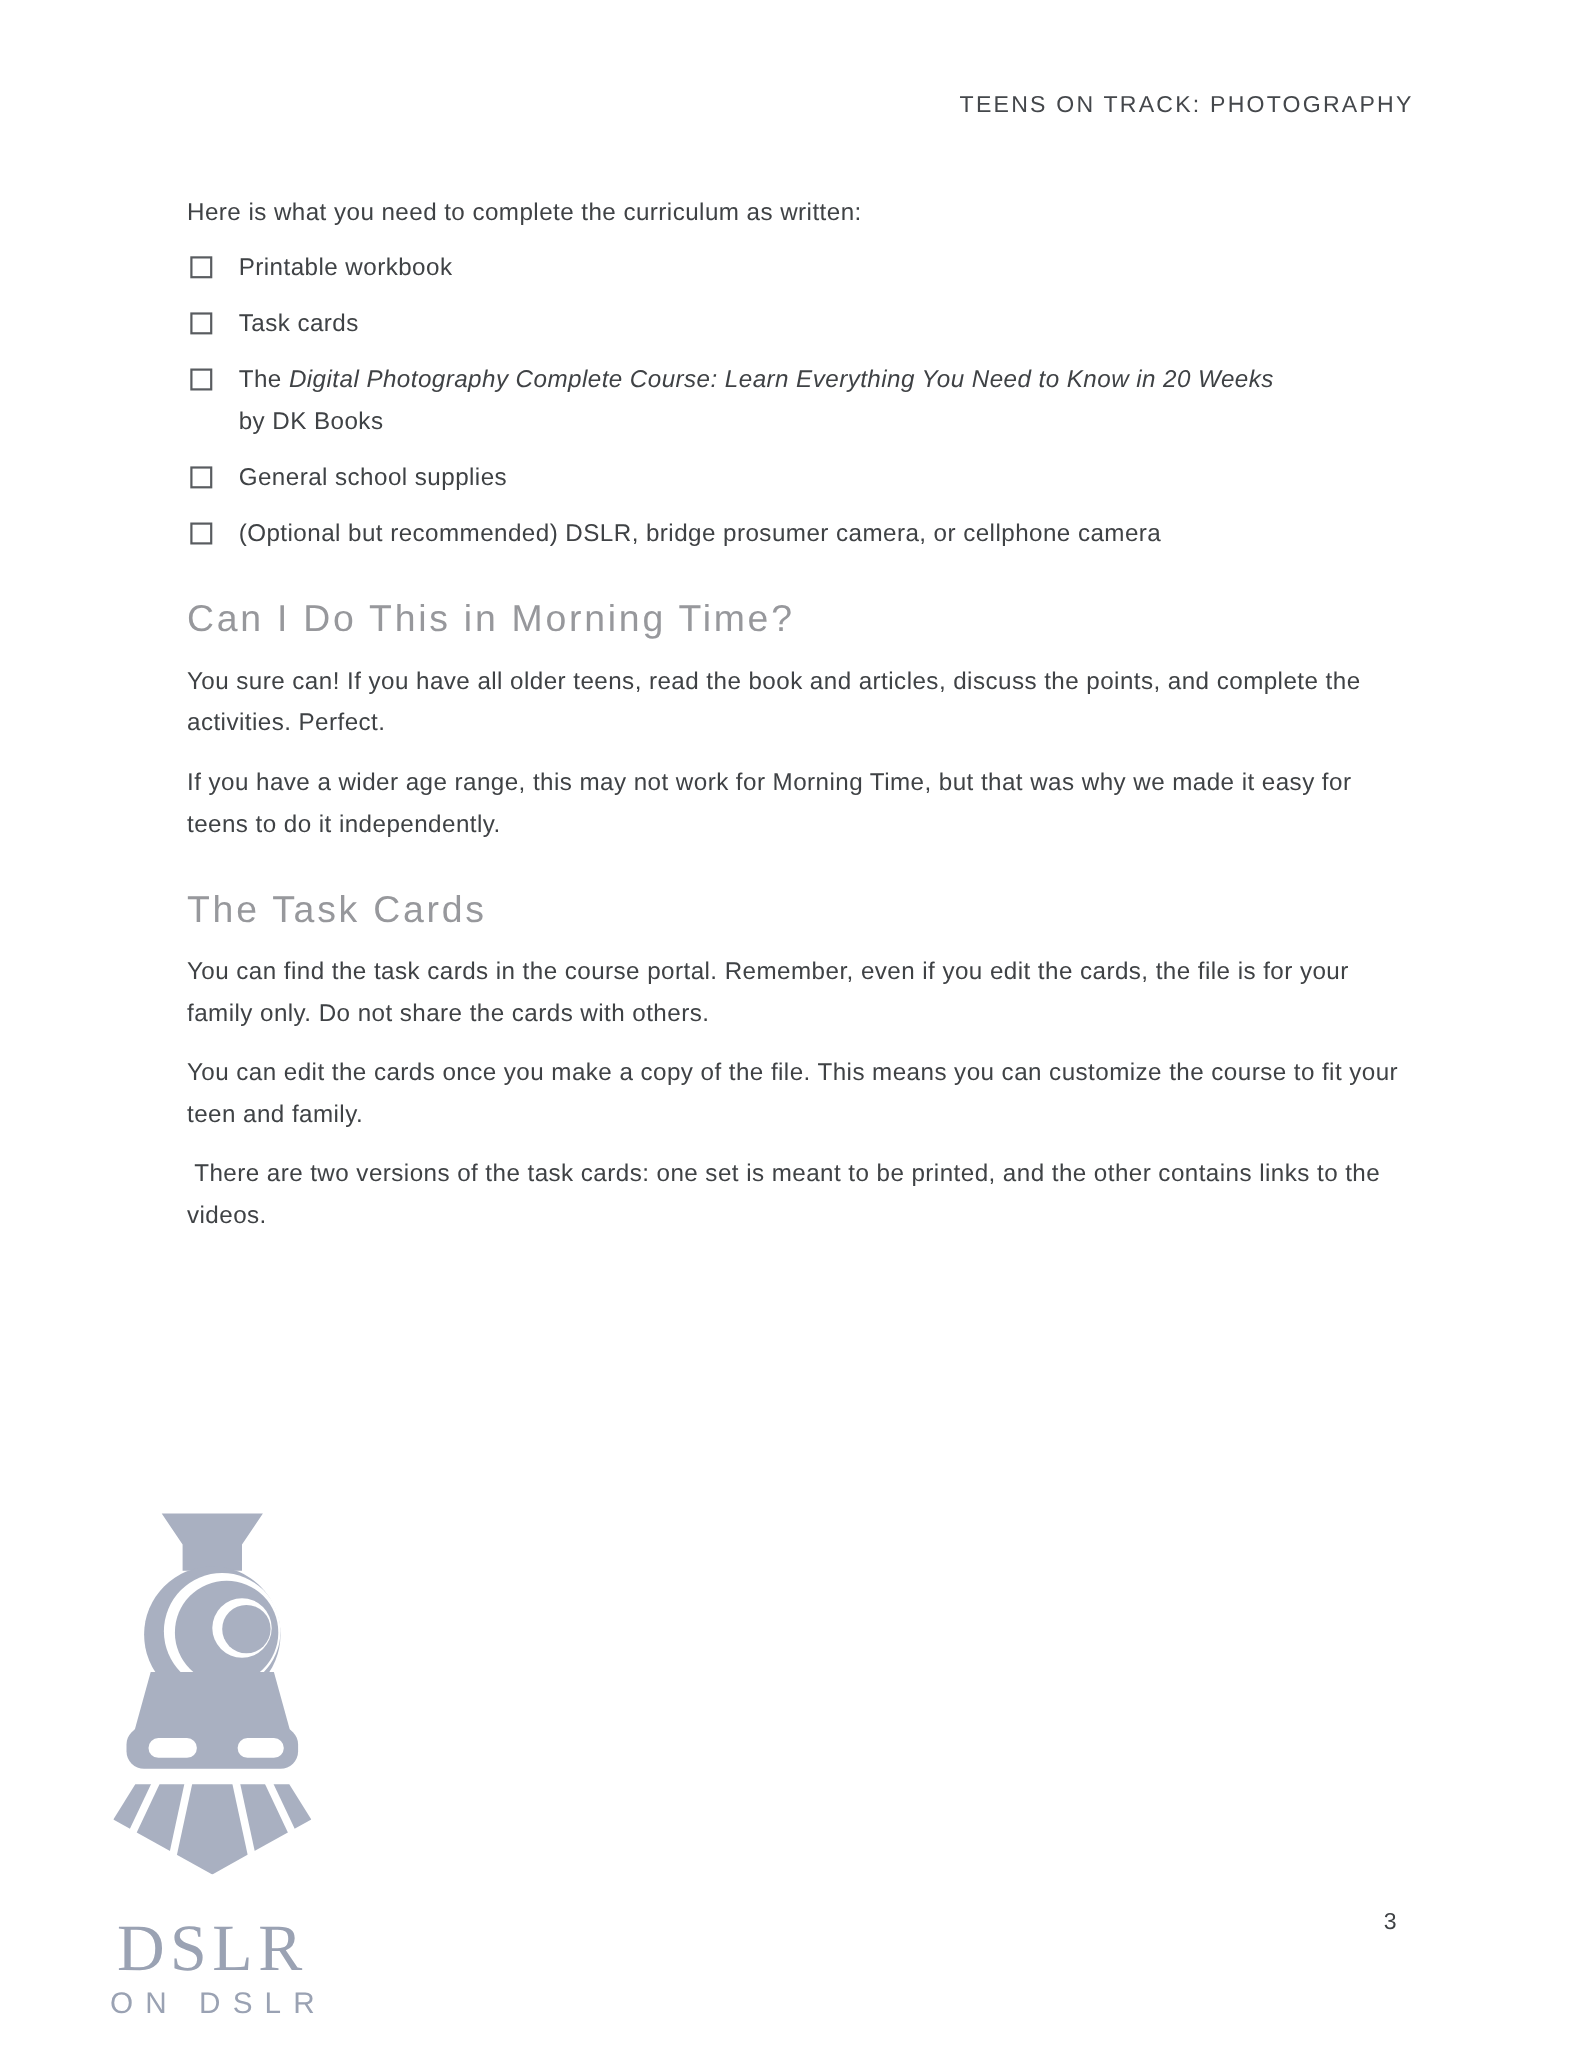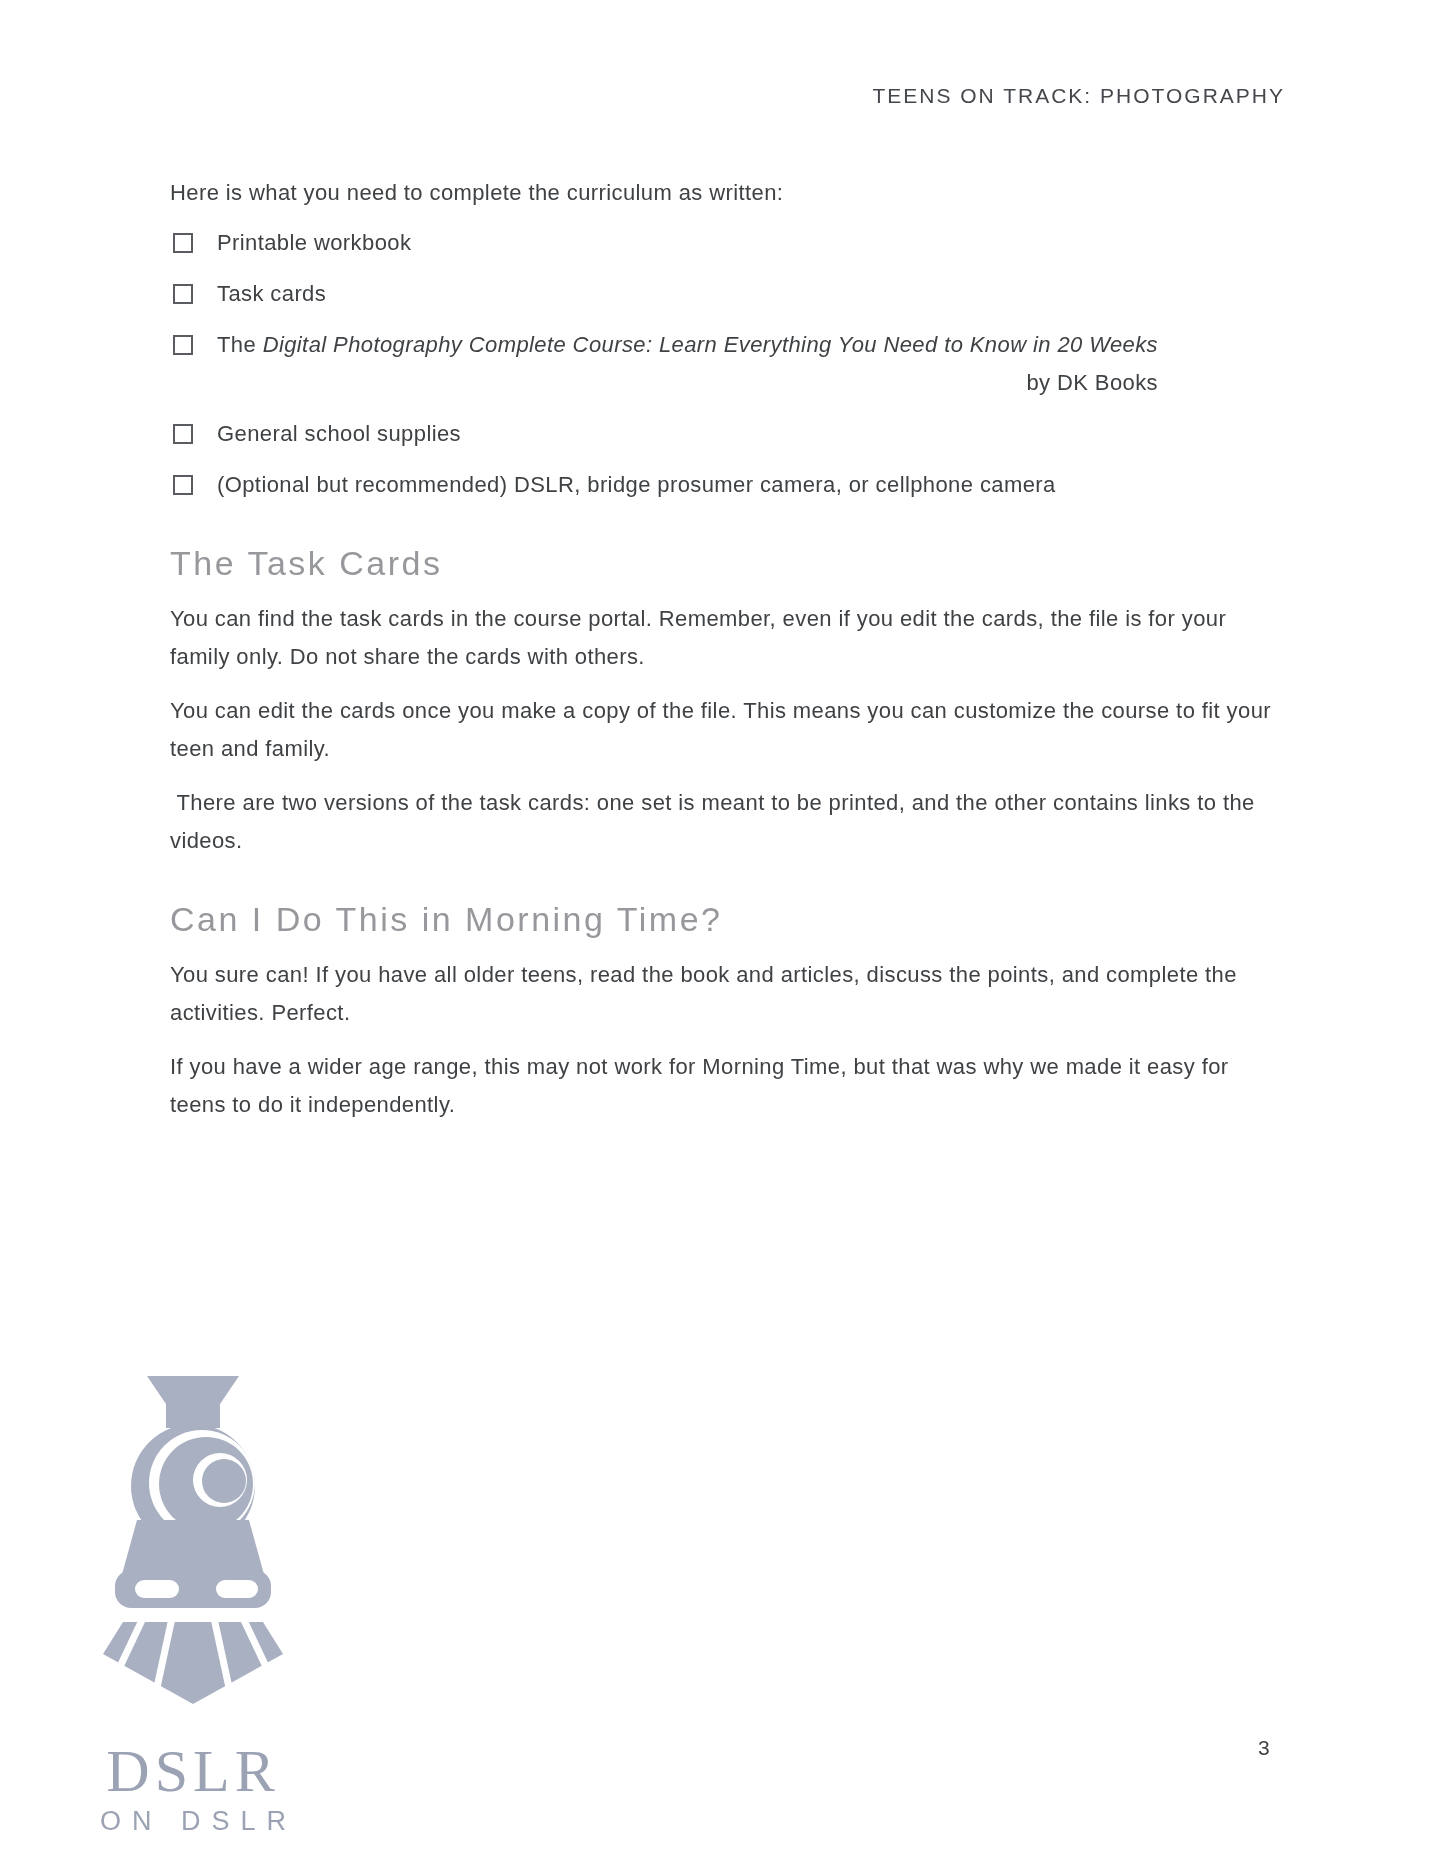--- a/index.html
+++ b/index.html
@@ -35,21 +35,20 @@
     color:var(--body-text,#3f4245);
     margin:0;
   }
   p.intro{margin-top:24px;}
   ul.checklist{
     list-style:none;margin:12px 0 0 0;padding:0;
   }
   ul.checklist li{
     display:flex;align-items:flex-start;
     margin:0 0 13px 0;
-    text-align:right;
   }
   .cb{
     flex:0 0 auto;
     width:16px;height:16px;
     border:2px solid #595c60;
     margin:9px 24px 0 3px;
   }
   .label{display:block;}
   .label .it{font-style:italic;}
   .label .suffix{display:block;}
@@ -118,30 +117,30 @@
         <span class="cb"></span>
         <span class="label body">General school supplies</span>
       </li>
       <li>
         <span class="cb"></span>
         <span class="label body">(Optional but recommended) DSLR, bridge prosumer camera, or cellphone camera</span>
       </li>
     </ul>
 
     <section>
+      <h2 class="sec">Can I Do This in Morning Time?</h2>
+      <p class="body">You sure can! If you have all older teens, read the book and articles, discuss the points, and complete the activities. Perfect.</p>
+      <p class="body">If you have a wider age range, this may not work for Morning Time, but that was why we made it easy for teens to do it independently.</p>
+    </section>
+
+    <section>
       <h2 class="sec">The Task Cards</h2>
       <p class="body">You can find the task cards in the course portal. Remember, even if you edit the cards, the file is for your family only. Do not share the cards with others.</p>
       <p class="body">You can edit the cards once you make a copy of the file. This means you can customize the course to fit your teen and family.</p>
       <p class="body">&nbsp;There are two versions of the task cards: one set is meant to be printed, and the other contains links to the videos.</p>
-    </section>
-
-    <section>
-      <h2 class="sec">Can I Do This in Morning Time?</h2>
-      <p class="body">You sure can! If you have all older teens, read the book and articles, discuss the points, and complete the activities. Perfect.</p>
-      <p class="body">If you have a wider age range, this may not work for Morning Time, but that was why we made it easy for teens to do it independently.</p>
     </section>
 
   </main>
 
   <div class="logo">
     <svg width="180" height="332" viewBox="0 0 180 332" aria-hidden="true">
 
       <polygon class="g" points="44,4 136,4 117,32 117,56 63,56 63,32"></polygon>
 
       <circle class="g" cx="90" cy="114" r="62"></circle>

